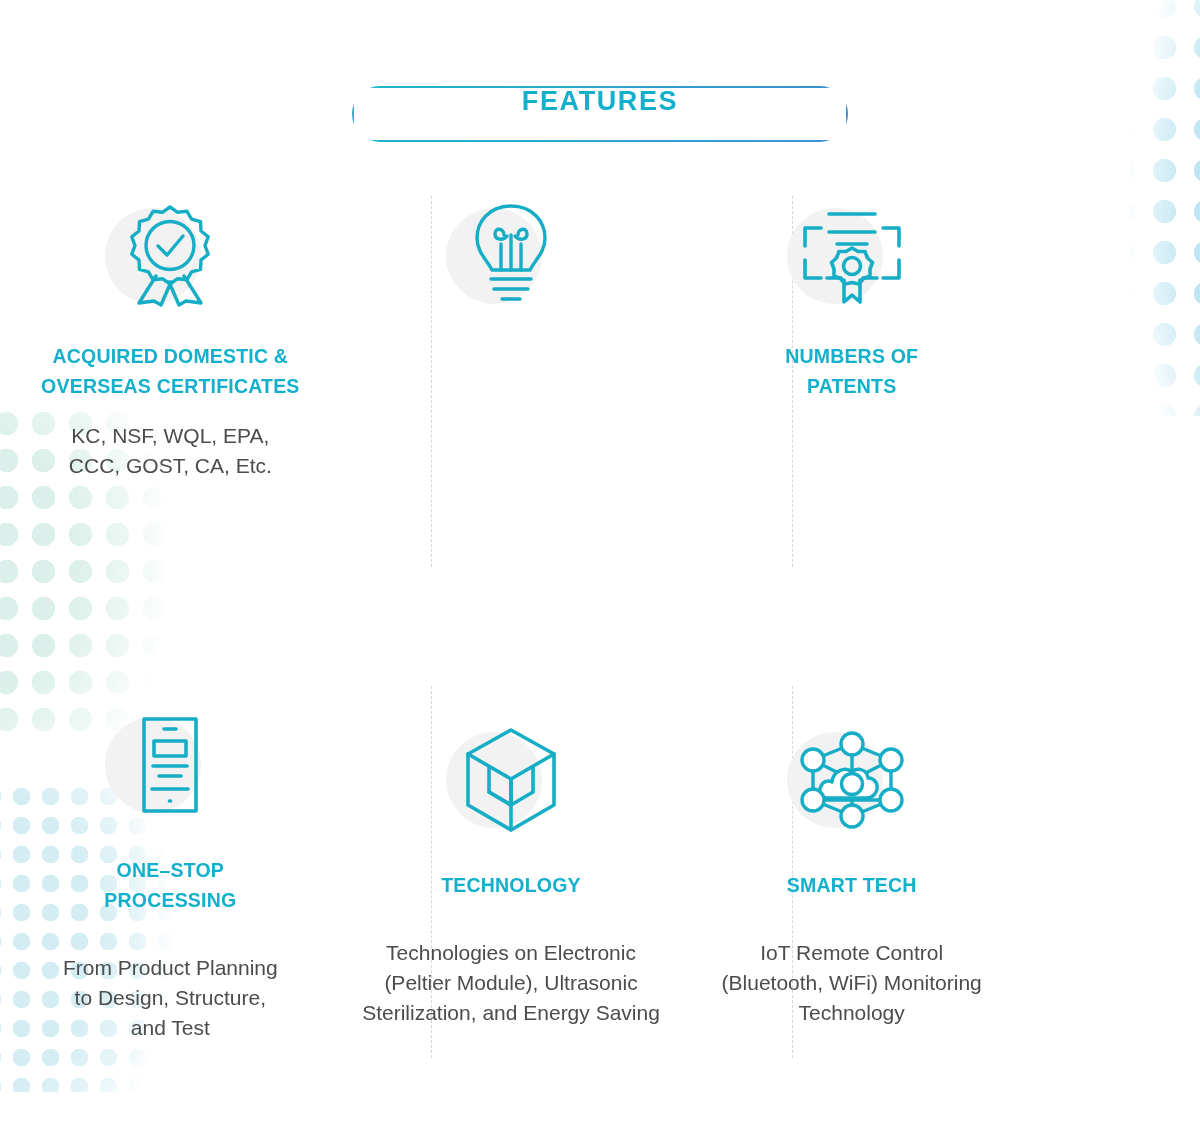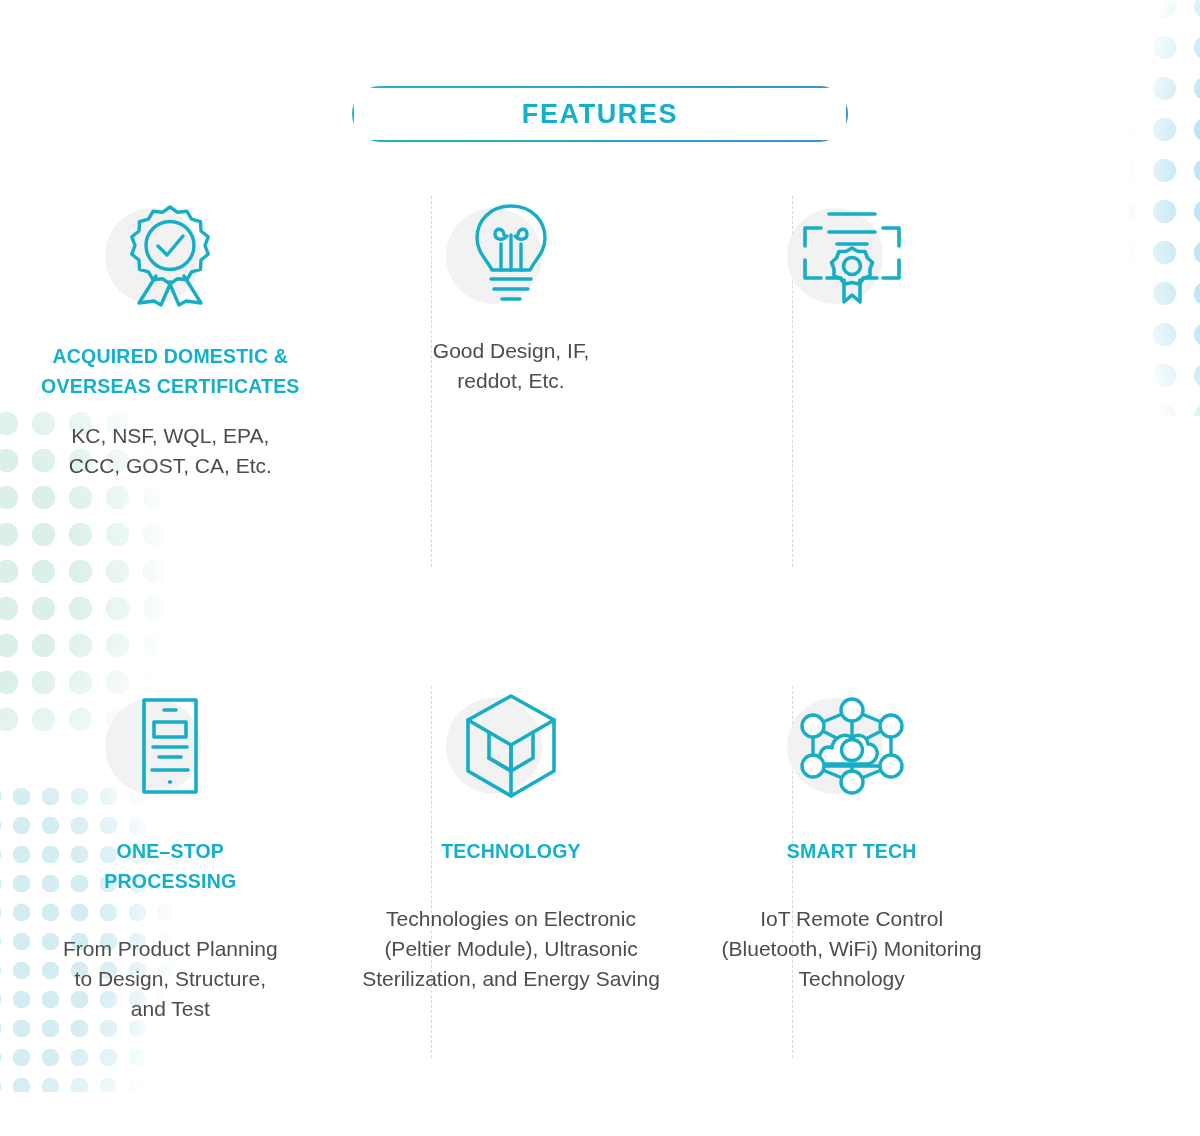--- a/index.html
+++ b/index.html
@@ -79,21 +79,21 @@
     background: linear-gradient(90deg, #1CB6C7 0%, #2AA7CE 45%, #3C8FD0 100%);
     padding: 2px;
     display: flex;
   }
 
   .pill-inner {
     flex: 1;
     border-radius: 13px;
     background: #ffffff;
     display: flex;
-    align-items: center;
+    align-items: flex-start;
     justify-content: center;
   }
 
   .pill-title {
     font-size: 27px;
     font-weight: bold;
     letter-spacing: 1.6px;
     color: #12B0CC;
     line-height: 1;
   }
@@ -107,21 +107,21 @@
     z-index: 3;
   }
 
   .row {
     position: relative;
     display: flex;
     width: 1022px;
   }
 
   .row-1 { height: 380px; }
-  .row-2 { height: 375px; margin-top: 110px; }
+  .row-2 { height: 375px; margin-top: 110px; align-items: center; }
 
   .cell {
     position: relative;
     width: 400px;
     display: flex;
     flex-direction: column;
     align-items: center;
   }
 
   
@@ -243,42 +243,42 @@
             <path d="M46 68 L46 33"></path>
             <path d="M39 33 C39 26 30 25 30 32 C30 38 38 39 42 34"></path>
             <path d="M53 33 C53 26 62 25 62 32 C62 38 54 39 50 34"></path>
             <path d="M36 68 L36 42"></path>
             <path d="M56 68 L56 42"></path>
             <line x1="26" y1="77" x2="66" y2="77"></line>
             <line x1="29" y1="87" x2="63" y2="87"></line>
             <line x1="37" y1="97" x2="55" y2="97"></line>
           </svg>
         </div>
-        <div class="card-desc">Good Design, IF,
-reddot, Etc.</div>
       </div>
 
       <div class="cell">
         <div class="icon-box">
           <div class="icon-blob"></div>
           <svg class="icon-svg" width="110" height="104" viewBox="0 0 110 104" fill="none" stroke="#16ADC6" stroke-width="3.6" stroke-linecap="round" stroke-linejoin="round">
             <polyline points="24,24 8,24 8,42"></polyline>
             <polyline points="86,24 102,24 102,42"></polyline>
             <polyline points="8,56 8,74 24,74"></polyline>
             <polyline points="102,56 102,74 86,74"></polyline>
             <line x1="32" y1="10" x2="78" y2="10"></line>
             <line x1="32" y1="28" x2="78" y2="28"></line>
             <line x1="40" y1="40" x2="70" y2="40"></line>
             <line x1="30" y1="74" x2="44" y2="74"></line>
             <line x1="66" y1="74" x2="80" y2="74"></line>
             <polygon points="55,44 61,47.5 68,47.5 70.5,54 75.5,58.5 73,65 73,72 66.5,74.5 62,80 55,78.5 48,80 43.5,74.5 37,72 37,65 34.5,58.5 39.5,54 42,47.5 49,47.5"></polygon>
             <circle cx="55" cy="62" r="8.5"></circle>
             <polyline points="47,76 47,98 55,91 63,98 63,76"></polyline>
           </svg>
         </div>
+        <div class="card-title">NUMBERS OF
+PATENTS</div>
       </div>
     </div>
 
     <div class="row row-2">
       <div class="divider d1"></div>
       <div class="divider d2"></div>
 
       <div class="cell">
         <div class="icon-box">
           <div class="icon-blob"></div>

